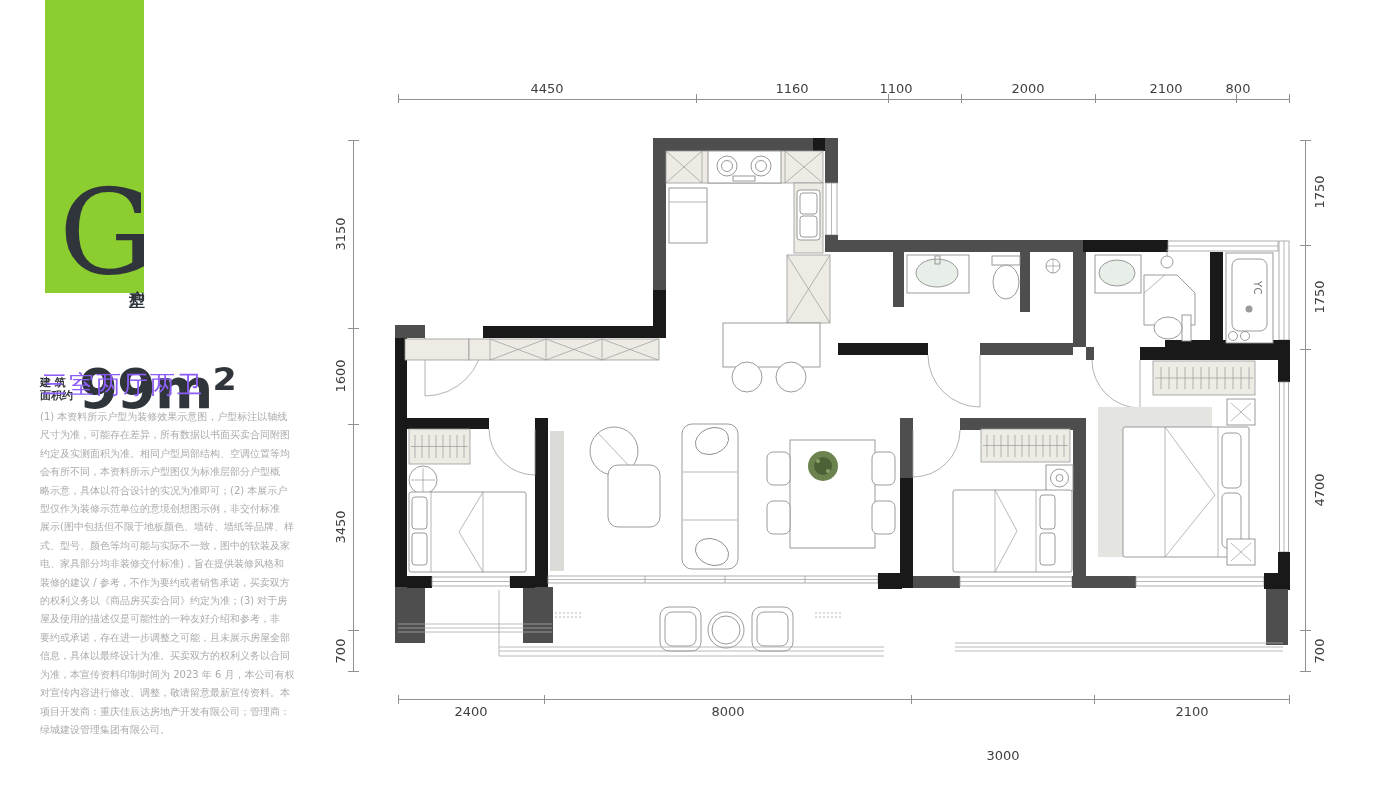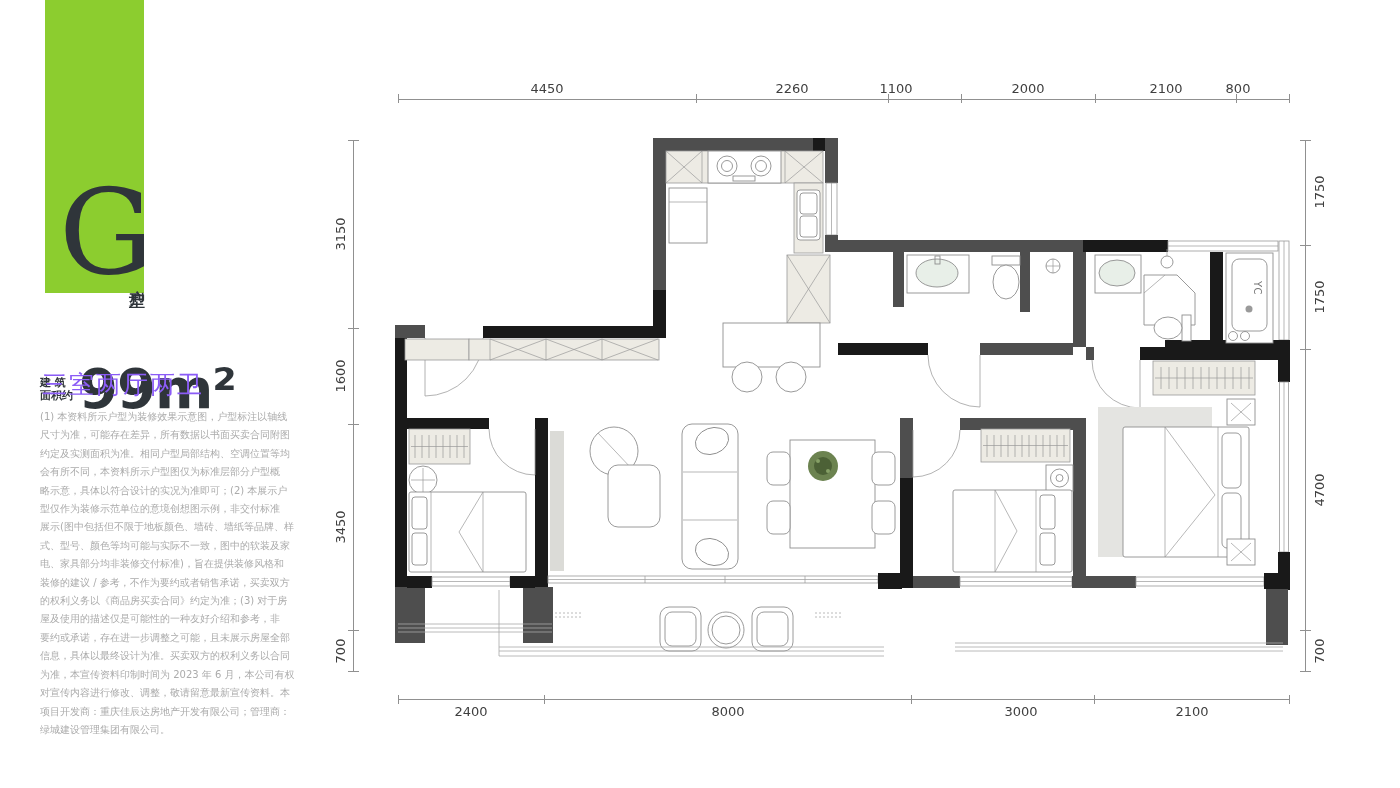--- a/index.html
+++ b/index.html
@@ -75,37 +75,37 @@
 <div class="dim" style="left:398px;top:78px;width:892px;height:22px;">
   <div class="hline" style="bottom:0;"></div>
   <span class="vtick" style="left:0;bottom:-3px;"></span>
     <span class="vtick" style="left:298px;bottom:-3px;"></span>
     <span class="vtick" style="left:490px;bottom:-3px;"></span>
     <span class="vtick" style="left:563px;bottom:-3px;"></span>
     <span class="vtick" style="left:697px;bottom:-3px;"></span>
     <span class="vtick" style="left:838px;bottom:-3px;"></span>
     <span class="vtick" style="left:891px;bottom:-3px;"></span>
   <span class="dlabel hlabelT" style="left:149px;">4450</span>
-  <span class="dlabel hlabelT" style="left:394px;">2260</span>
+  <span class="dlabel hlabelT" style="left:394px;">1160</span>
   <span class="dlabel hlabelT" style="left:498px;">1100</span>
   <span class="dlabel hlabelT" style="left:630px;">2000</span>
   <span class="dlabel hlabelT" style="left:768px;">2100</span>
   <span class="dlabel hlabelT" style="left:840px;">800</span>
 </div>
 
 <div class="dim" style="left:398px;top:697px;width:892px;height:24px;">
   <div class="hline" style="top:2px;"></div>
   <span class="vtick" style="left:0;top:-2px;"></span>
     <span class="vtick" style="left:146px;top:-2px;"></span>
     <span class="vtick" style="left:513px;top:-2px;"></span>
     <span class="vtick" style="left:696px;top:-2px;"></span>
     <span class="vtick" style="left:891px;top:-2px;"></span>
   <span class="dlabel hlabelB" style="left:73px;">2400</span>
   <span class="dlabel hlabelB" style="left:330px;">8000</span>
-  <span class="dlabel hlabelB" style="left:623px;">3000</span>
+  <span class="dlabel hlabelB" style="left:605px;margin-top:44px;">3000</span>
   <span class="dlabel hlabelB" style="left:794px;">2100</span>
 </div>
 
 <div class="dim" style="left:346px;top:140px;width:14px;height:532px;">
   <div class="vline" style="left:7px;"></div>
   <span class="htick" style="top:0;"></span>
     <span class="htick" style="top:188px;"></span>
     <span class="htick" style="top:284px;"></span>
     <span class="htick" style="top:490px;"></span>
     <span class="htick" style="top:531px;"></span>

